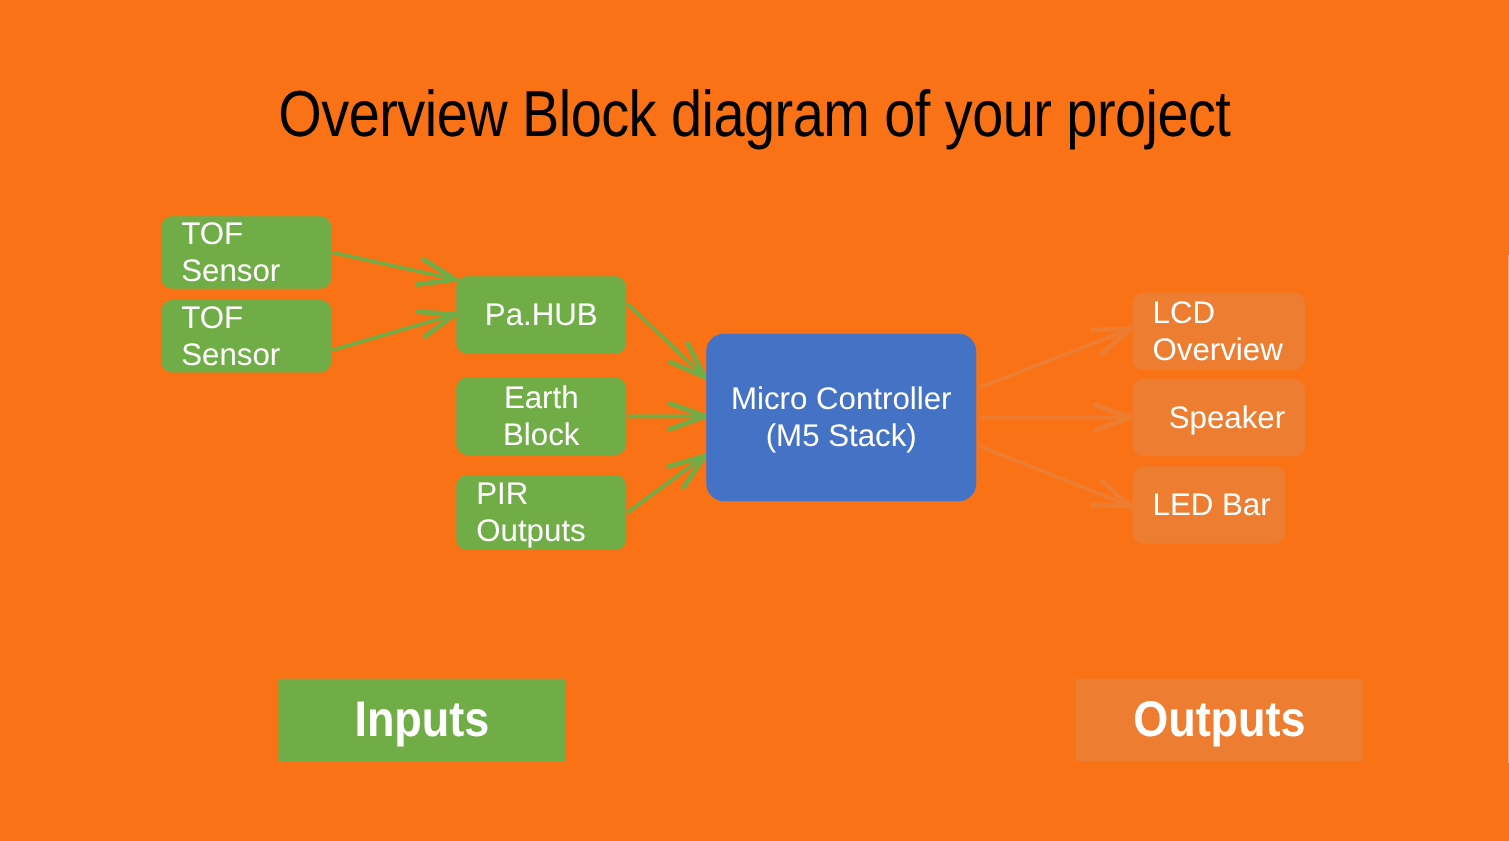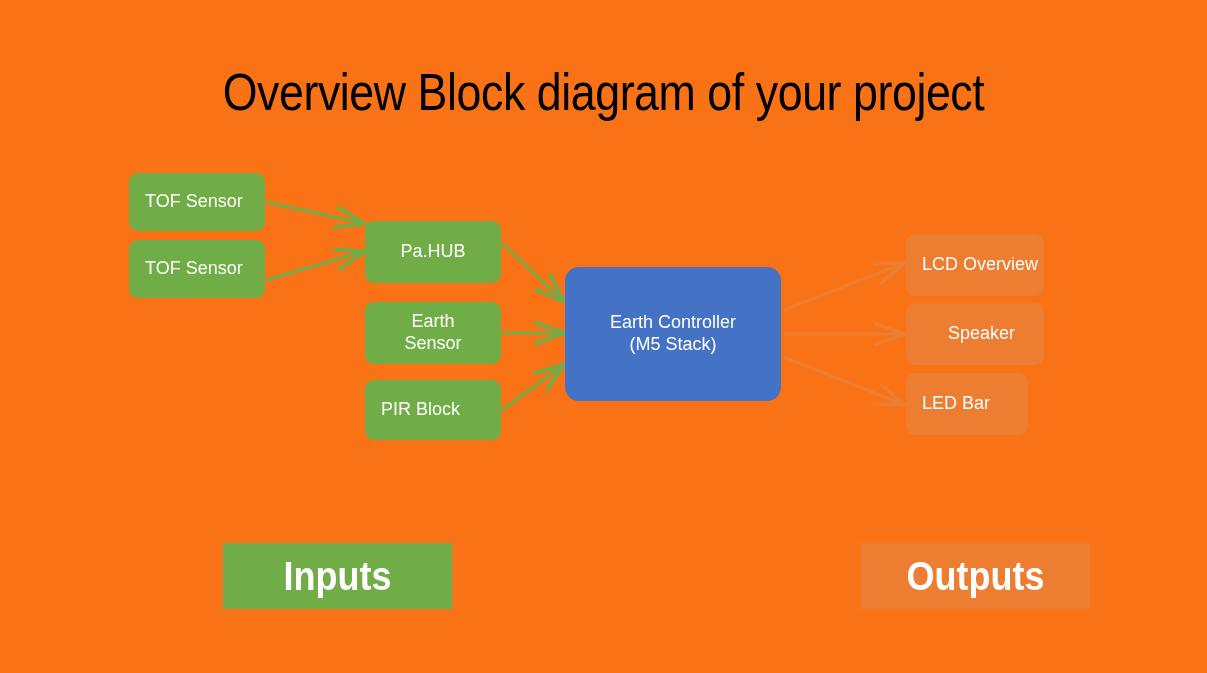--- a/index.html
+++ b/index.html
@@ -29,21 +29,21 @@
     transform: scaleX(0.86);
     transform-origin: center top;
     white-space: nowrap;
   }
   .node {
     position: absolute;
     box-sizing: border-box;
     border-radius: 9px;
     color: #ffffff;
     font-family: "Liberation Sans", sans-serif;
-    font-size: 18px;
+    font-size: 25px;
     font-weight: 400;
     line-height: 1.22;
     display: flex;
     align-items: center;
     white-space: pre-line;
   }
   .node.green { background: #70AD47; }
   .node.orange { background: #ED7D31; padding-left: 13px; }
   .node.blue  { background: #4472C4; border-radius: 14px; }
   .node.left  { justify-content: flex-start; padding-left: 16px; }
@@ -98,23 +98,23 @@
         <line x1="784" y1="334" x2="902" y2="334" stroke="#ED7D31" stroke-width="3" marker-end="url(#arrow-orange)"></line>
         <line x1="784" y1="357" x2="902" y2="404" stroke="#ED7D31" stroke-width="3" marker-end="url(#arrow-orange)"></line>
       </g>
   </svg>
 
   <div id="node-layer">
       <div class="node green left" style="left: 129px; top: 173px; width: 136px; height: 58px;"><span>TOF Sensor</span></div>
       <div class="node green left" style="left: 129px; top: 240px; width: 136px; height: 58px;"><span>TOF Sensor</span></div>
       <div class="node green center" style="left: 365px; top: 206px; width: 136px; height: 62px; margin-top: 15px;"><span>Pa.HUB</span></div>
       <div class="node green center" style="left: 365px; top: 302px; width: 136px; height: 62px;"><span>Earth
-Sensor</span></div>
-      <div class="node green left" style="left: 365px; top: 380px; width: 136px; height: 60px;"><span>PIR Block</span></div>
-      <div class="node blue center" style="left: 565px; top: 267px; width: 216px; height: 134px;"><span>Earth Controller
+Block</span></div>
+      <div class="node green left" style="left: 365px; top: 380px; width: 136px; height: 60px;"><span>PIR Outputs</span></div>
+      <div class="node blue center" style="left: 565px; top: 267px; width: 216px; height: 134px;"><span>Micro Controller
 (M5 Stack)</span></div>
       <div class="node orange left" style="left: 906px; top: 234px; width: 138px; height: 62px;"><span>LCD Overview</span></div>
       <div class="node orange center" style="left: 906px; top: 303px; width: 138px; height: 62px;"><span>Speaker</span></div>
       <div class="node orange left" style="left: 906px; top: 373px; width: 122px; height: 62px;"><span>LED Bar</span></div>
     </div>
   <div id="legend-layer">
       <div class="legend green" style="left: 210px; top: 543px; width: 255px; height: 66px;">
         <span>Inputs</span>
       </div>
       <div class="legend orange" style="left: 848px; top: 543px; width: 255px; height: 66px;">

